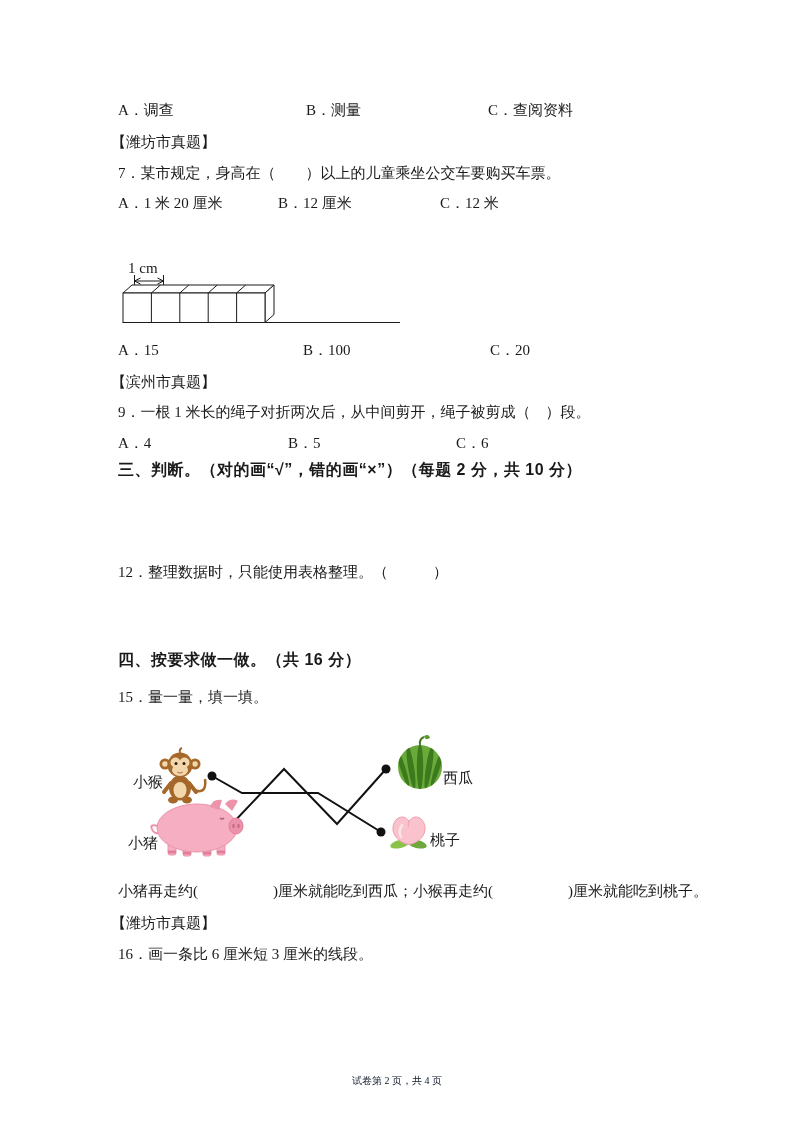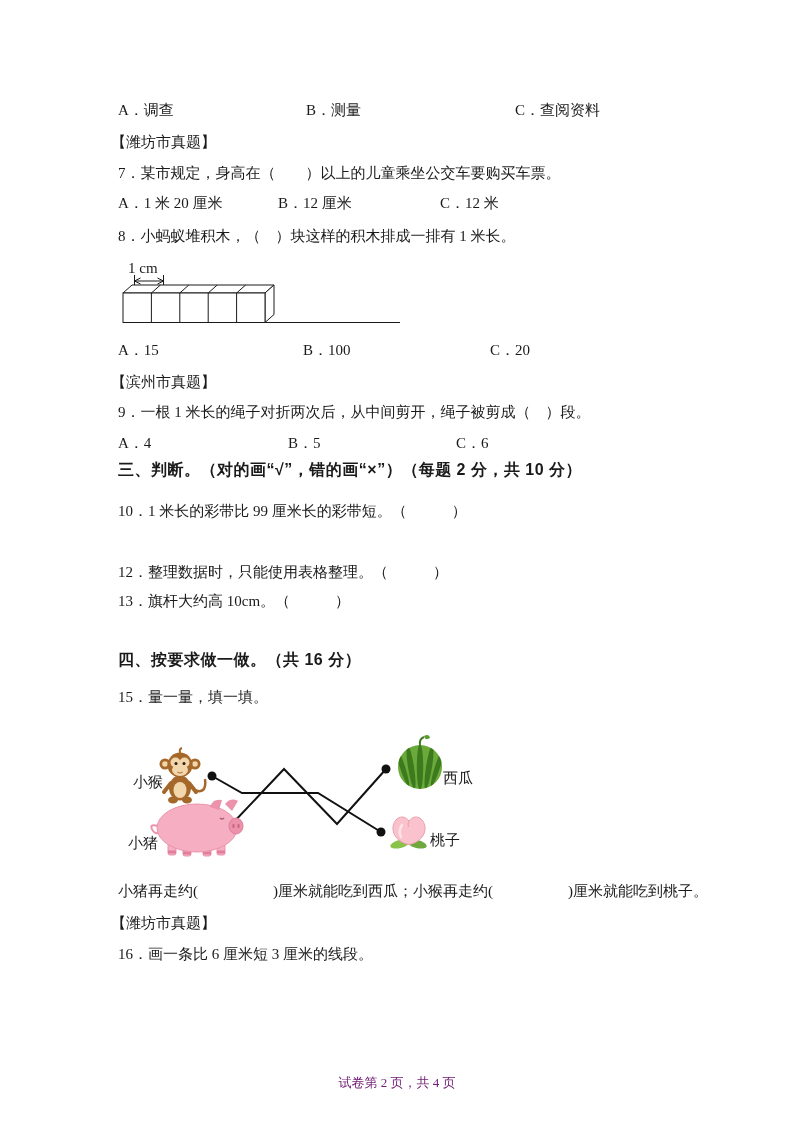--- a/index.html
+++ b/index.html
@@ -6,45 +6,44 @@
   .page{
     position:relative;width:786px;height:1122px;background:#ffffff;
     font-family:"Liberation Serif","DejaVu Serif",serif;color:#1a1a1a;
     overflow:hidden;
   }
   .line{position:absolute;left:118px;font-size:15px;line-height:20px;white-space:pre;}
   .tagline{left:111px;}
   .row{position:absolute;left:0;width:100%;height:20px;}
   .opt{position:absolute;top:0;font-size:15px;white-space:pre;}
   .heading{font-family:Liberation Sans, sans-serif;font-weight:bold;font-size:16px;letter-spacing:.5px;}
-  .footer{position:absolute;left:0;right:0;top:1074px;text-align:center;font-size:13px;color:#701a75;padding-left:8px;}
+  .footer{position:absolute;left:0;right:0;top:1074px;text-align:center;font-size:10px;color:#0f172a;padding-left:8px;}
   .svgbox{position:absolute;}
   svg text{font-family:"Liberation Serif","DejaVu Serif",serif;font-size:15px;fill:#1a1a1a;}
 </style>
 </head>
 <body>
 
 <div class="page">
 
   <div class="row" style="top:101px">
     <span class="opt" style="left:118px">A．调查</span>
     <span class="opt" style="left:306px">B．测量</span>
-    <span class="opt" style="left:515px">C．查阅资料</span>
+    <span class="opt" style="left:488px">C．查阅资料</span>
   </div>
 
   <div class="line tagline" style="top:132px">【潍坊市真题】</div>
 
   <div class="line" style="top:163px">7．某市规定，身高在（　　）以上的儿童乘坐公交车要购买车票。</div>
   <div class="row" style="top:194px">
     <span class="opt" style="left:118px">A．1 米 20 厘米</span>
     <span class="opt" style="left:278px">B．12 厘米</span>
     <span class="opt" style="left:440px">C．12 米</span>
   </div>
 
-  <div class="line" style="top:226px">8．小蚂蚁堆积木，（　）块这样的积木排成一排有 1 米长。</div>
 
   <svg class="svgbox" style="left:115px;top:252px" width="292" height="80" viewBox="0 0 292 80">
     <text x="13" y="21">1 cm</text>
     <g stroke="#1a1a1a" stroke-width="1" fill="none">
       <line x1="19.5" y1="23" x2="19.5" y2="35"></line>
       <line x1="48.5" y1="23" x2="48.5" y2="35"></line>
       <line x1="19.5" y1="29" x2="48.5" y2="29"></line>
       <path d="M19.5,29 l6,-3 M19.5,29 l6,3 M48.5,29 l-6,-3 M48.5,29 l-6,3"></path>
     </g>
     <g stroke="#1a1a1a" stroke-width="1" fill="#ffffff">
@@ -73,23 +72,21 @@
 
   <div class="line" style="top:402px">9．一根 1 米长的绳子对折两次后，从中间剪开，绳子被剪成（　）段。</div>
   <div class="row" style="top:434px">
     <span class="opt" style="left:118px">A．4</span>
     <span class="opt" style="left:288px">B．5</span>
     <span class="opt" style="left:456px">C．6</span>
   </div>
 
   <div class="line heading" style="top:460px">三、判断。（对的画“√”，错的画“×”）（每题 2 分，共 10 分）</div>
 
-  <div class="line" style="top:501px">10．1 米长的彩带比 99 厘米长的彩带短。（　　　）</div>
   <div class="line" style="top:562px">12．整理数据时，只能使用表格整理。（　　　）</div>
-  <div class="line" style="top:591px">13．旗杆大约高 10cm。（　　　）</div>
 
   <div class="line heading" style="top:650px">四、按要求做一做。（共 16 分）</div>
 
   <div class="line" style="top:687px">15．量一量，填一填。</div>
 
   <svg class="svgbox" style="left:110px;top:726px" width="385" height="142" viewBox="0 0 385 142">
 
     <g stroke="#111111" stroke-width="2" fill="none">
       <polyline points="102,50 132,67 208,67 271,106"></polyline>
       <polyline points="121,99 174,43 227,98 276,43"></polyline>

